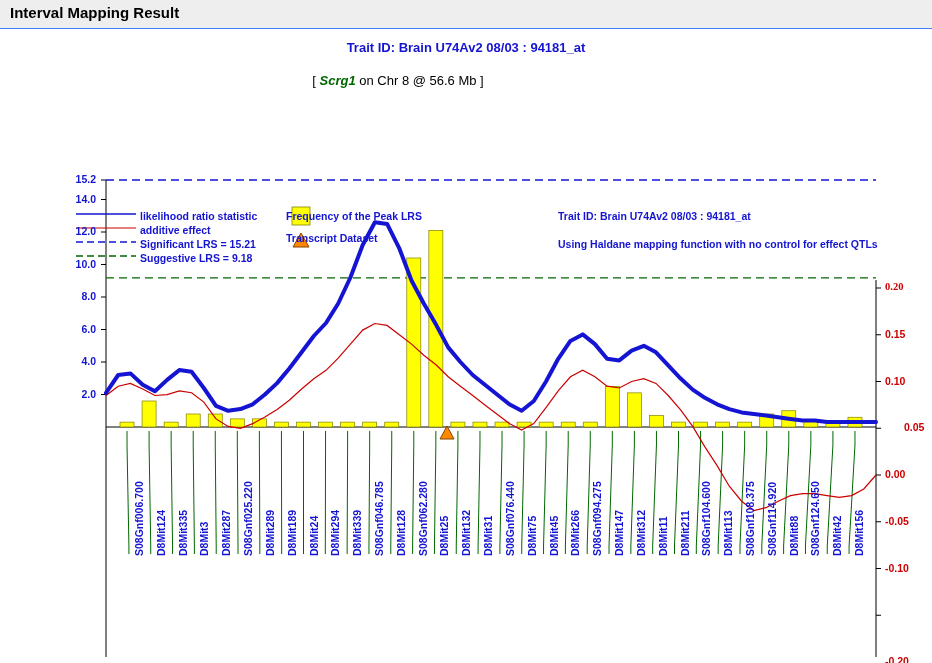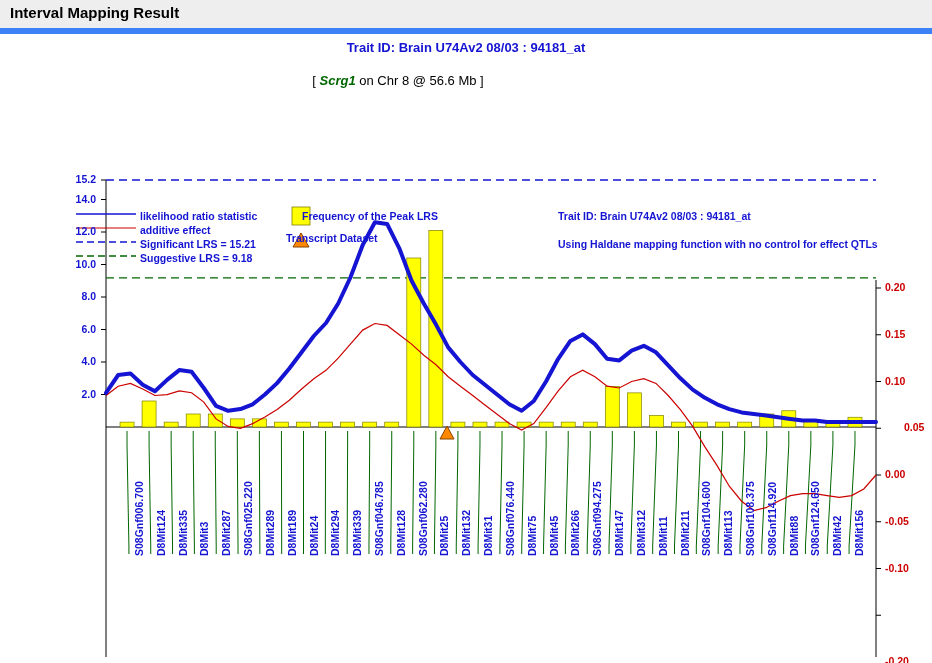--- a/index.html
+++ b/index.html
@@ -15,21 +15,21 @@
     overflow: hidden;
     background: #ffffff;
   }
   
   #header {
     position: absolute;
     left: 0; top: 0;
     width: 932px;
     height: 28px;
     background: #eeeeee;
-    border-bottom: 6px solid #3b82f6;
+    border-bottom: 1px solid #3b82f6;
   }
   #header-title {
     position: absolute;
     left: 10px; top: 4px;
     font-size: 15px;
     font-weight: bold;
     color: #000000;
   }
   
   #trait-title {
@@ -220,34 +220,34 @@
         <line x1="48" y1="140" x2="108" y2="140" stroke="#1414d2" stroke-width="1.4" stroke-dasharray="7,4"></line>
         <line x1="48" y1="154" x2="108" y2="154" stroke="#006600" stroke-width="1.4" stroke-dasharray="7,4"></line>
         <rect x="264" y="105" width="18" height="18" fill="#ffff00" stroke="#808000" stroke-width="0.8"></rect>
         <polygon points="273,131 281,145 265,145" fill="#ff8800" stroke="#884400" stroke-width="1"></polygon>
       </svg>
 
     <div class="legend-text" style="left:112px; top:108px;">likelihood ratio statistic</div>
     <div class="legend-text" style="left:112px; top:122px;">additive effect</div>
     <div class="legend-text" style="left:112px; top:136px;">Significant LRS = 15.21</div>
     <div class="legend-text" style="left:112px; top:150px;">Suggestive LRS = 9.18</div>
-    <div class="legend-text" style="left:258px; top:108px;margin-left:16px;">Frequency of the Peak LRS</div>
+    <div class="legend-text" style="left:258px; top:108px;">Frequency of the Peak LRS</div>
     <div class="legend-text" style="left:258px; top:130px;">Transcript Dataset</div>
 
     <div class="info-line" style="left:530px; top:108px;">Trait ID: Brain U74Av2 08/03 : 94181_at</div>
     <div class="info-line" style="left:530px; top:136px;">Using Haldane mapping function with no control for effect QTLs</div>
   <div class="ytick-left" style="left: 34px; top: 71px;">15.2</div>
       <div class="ytick-left" style="left: 34px; top: 90.5px;">14.0</div>
       <div class="ytick-left" style="left: 34px; top: 123px;">12.0</div>
       <div class="ytick-left" style="left: 34px; top: 155.5px;">10.0</div>
       <div class="ytick-left" style="left: 34px; top: 188px;">8.0</div>
       <div class="ytick-left" style="left: 34px; top: 220.5px;">6.0</div>
       <div class="ytick-left" style="left: 34px; top: 253px;">4.0</div>
       <div class="ytick-left" style="left: 34px; top: 285.5px;">2.0</div>
-      <div class="ytick-right" style="left: 857px; top: 179px;">0.20</div>
+      <div class="ytick-right" style="left: 857px; top: 179px; font-family: Liberation Serif, serif;">0.20</div>
       <div class="ytick-right" style="left: 857px; top: 225.75px;">0.15</div>
       <div class="ytick-right" style="left: 857px; top: 272.5px;">0.10</div>
       <div class="ytick-right" style="left: 857px; top: 319.25px; padding-left: 19px;">0.05</div>
       <div class="ytick-right" style="left: 857px; top: 366px;">0.00</div>
       <div class="ytick-right" style="left: 857px; top: 412.75px;">-0.05</div>
       <div class="ytick-right" style="left: 857px; top: 459.5px;">-0.10</div>
       <div class="ytick-right" style="left: 857px; top: 506.25px; margin-left: 48px;">-0.15</div>
       <div class="ytick-right" style="left: 857px; top: 553px;">-0.20</div>
       <div class="marker-label" style="left: 104.912px; top: 454px;">S08Gnf006.700</div>
       <div class="marker-label" style="left: 126.735px; top: 454px;">D8Mit124</div>

